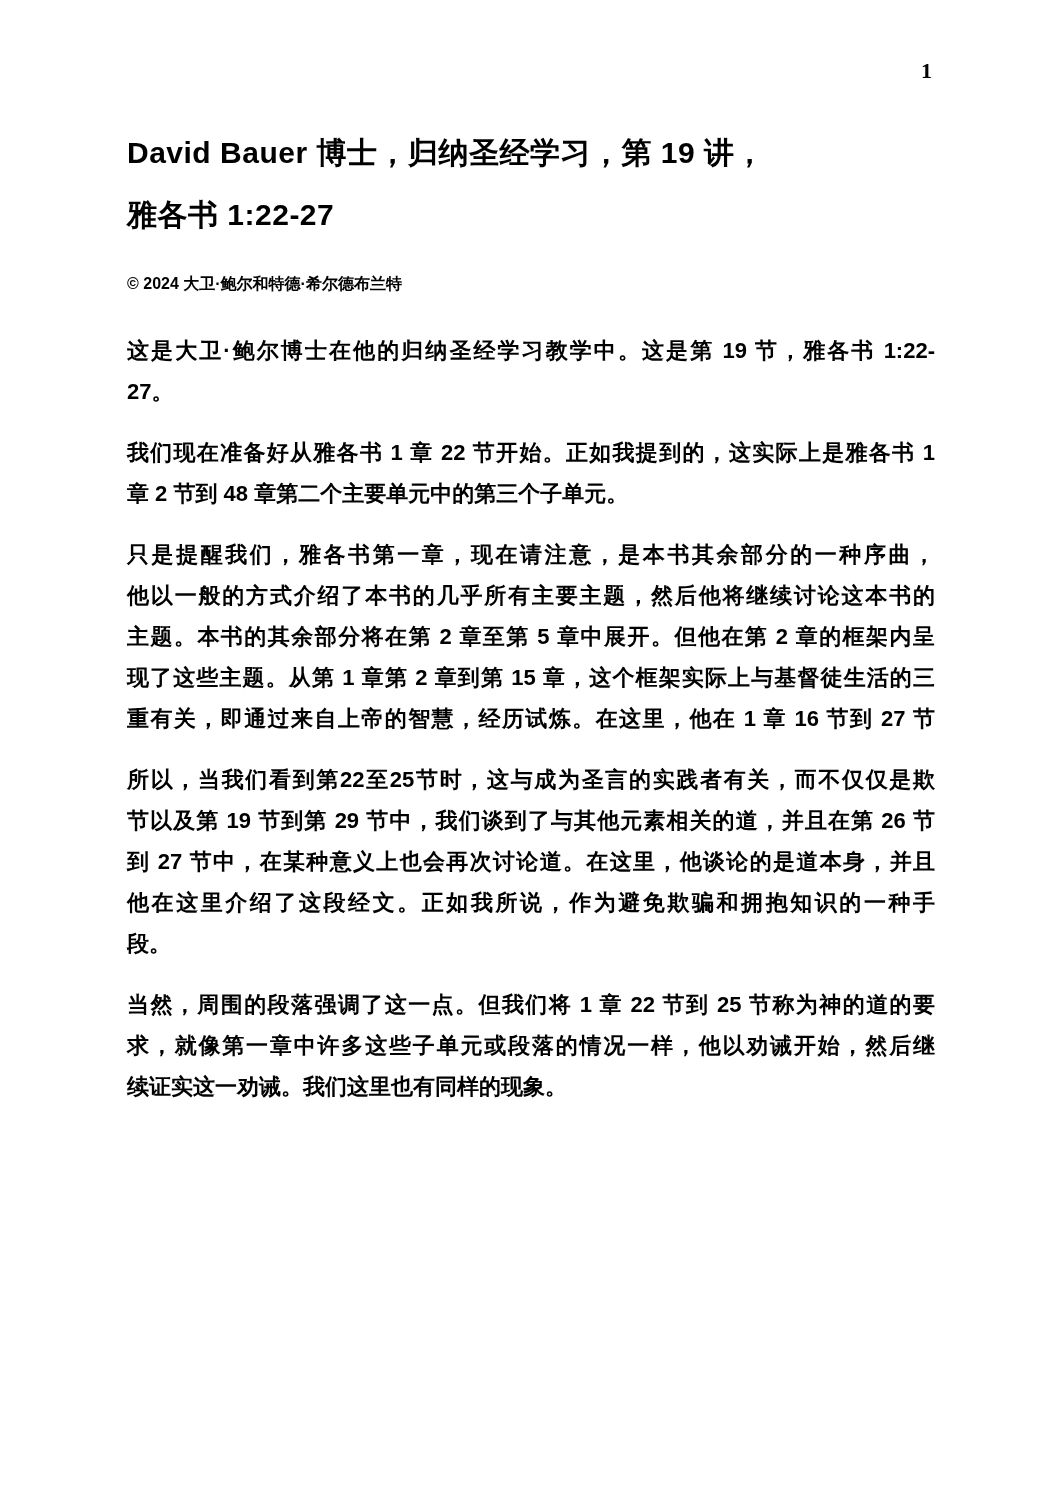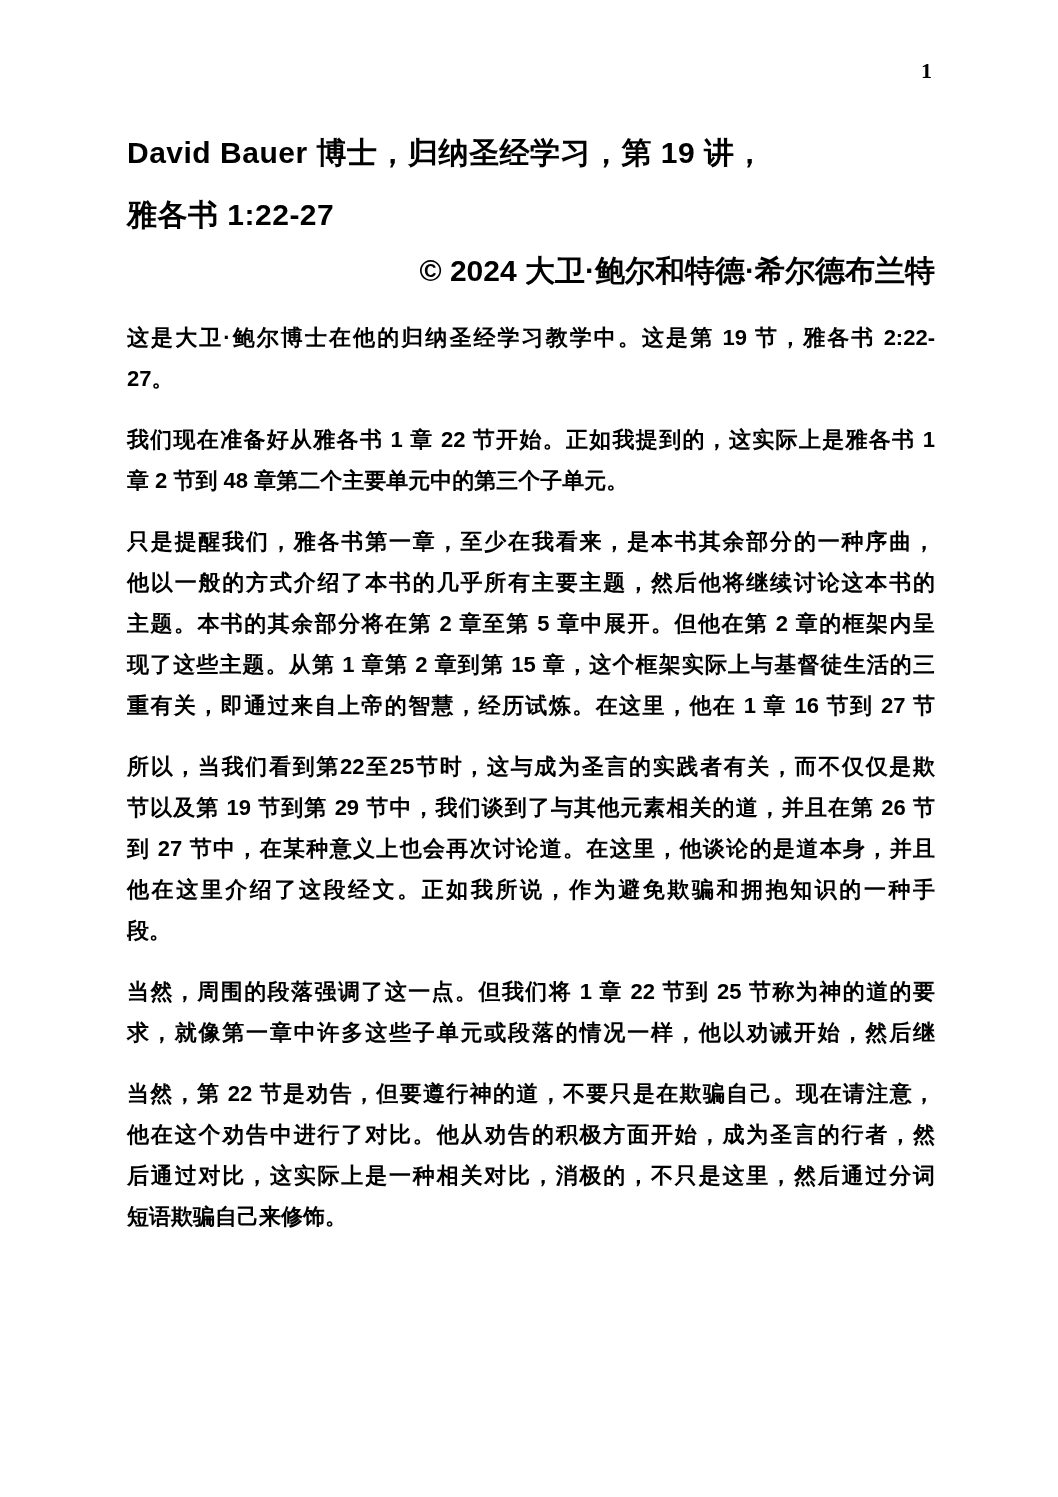--- a/index.html
+++ b/index.html
@@ -35,25 +35,25 @@
     font-size: 30px;
     line-height: 62px;
     font-weight: 700;
     text-align: left;
     letter-spacing: 0.5px;
   }
   h1.doc-title .title-line {
     display: block;
   }
   .copyright {
-    margin: 10px 0 0 0;
-    font-size: 30px;
+    margin: 23px 0 0 0;
+    font-size: 16px;
     line-height: 30px;
     font-weight: 700;
-    text-align: right;
+    text-align: left;
   }
   .doc-body {
     margin-top: 31px;
   }
   .para {
     margin: 0 0 20px 0;
     font-size: 22px;
     line-height: 41px;
   }
   .para .line {
@@ -75,46 +75,41 @@
   <h1 class="doc-title">
     <span class="title-line">David Bauer 博士，归纳圣经学习，第 19 讲，</span>
     <span class="title-line">雅各书 1:22-27</span>
   </h1>
 
   <p class="copyright">© 2024 大卫·鲍尔和特德·希尔德布兰特</p>
 
   <div class="doc-body">
 
   <p class="para">
-        <span class="line">这是大卫·鲍尔博士在他的归纳圣经学习教学中。这是第 19 节，雅各书 2:22-</span>
+        <span class="line">这是大卫·鲍尔博士在他的归纳圣经学习教学中。这是第 19 节，雅各书 1:22-</span>
         <span class="line last">27。</span>
       </p>
       <p class="para">
         <span class="line">我们现在准备好从雅各书 1 章 22 节开始。正如我提到的，这实际上是雅各书 1</span>
         <span class="line last">章 2 节到 48 章第二个主要单元中的第三个子单元。</span>
       </p>
       <p class="para">
-        <span class="line">只是提醒我们，雅各书第一章，至少在我看来，是本书其余部分的一种序曲，</span>
+        <span class="line">只是提醒我们，雅各书第一章，现在请注意，是本书其余部分的一种序曲，</span>
         <span class="line">他以一般的方式介绍了本书的几乎所有主要主题，然后他将继续讨论这本书的</span>
         <span class="line">主题。本书的其余部分将在第 2 章至第 5 章中展开。但他在第 2 章的框架内呈</span>
         <span class="line">现了这些主题。从第 1 章第 2 章到第 15 章，这个框架实际上与基督徒生活的三</span>
         <span class="line">重有关，即通过来自上帝的智慧，经历试炼。在这里，他在 1 章 16 节到 27 节</span>
       </p>
       <p class="para">
         <span class="line">所以，当我们看到第22至25节时，这与成为圣言的实践者有关，而不仅仅是欺</span>
         <span class="line">节以及第 19 节到第 29 节中，我们谈到了与其他元素相关的道，并且在第 26 节</span>
         <span class="line">到 27 节中，在某种意义上也会再次讨论道。在这里，他谈论的是道本身，并且</span>
         <span class="line">他在这里介绍了这段经文。正如我所说，作为避免欺骗和拥抱知识的一种手</span>
         <span class="line last">段。</span>
       </p>
       <p class="para">
         <span class="line">当然，周围的段落强调了这一点。但我们将 1 章 22 节到 25 节称为神的道的要</span>
         <span class="line">求，就像第一章中许多这些子单元或段落的情况一样，他以劝诫开始，然后继</span>
-      </p>
-      <p class="para">
-        <span class="line">当然，第 22 节是劝告，但要遵行神的道，不要只是在欺骗自己。现在请注意，</span>
-        <span class="line">他在这个劝告中进行了对比。他从劝告的积极方面开始，成为圣言的行者，然</span>
-        <span class="line">后通过对比，这实际上是一种相关对比，消极的，不只是这里，然后通过分词</span>
-        <span class="line last">短语欺骗自己来修饰。</span>
+        <span class="line last">续证实这一劝诫。我们这里也有同样的现象。</span>
       </p>
     </div>
 
 </div>
 
 </body></html>

